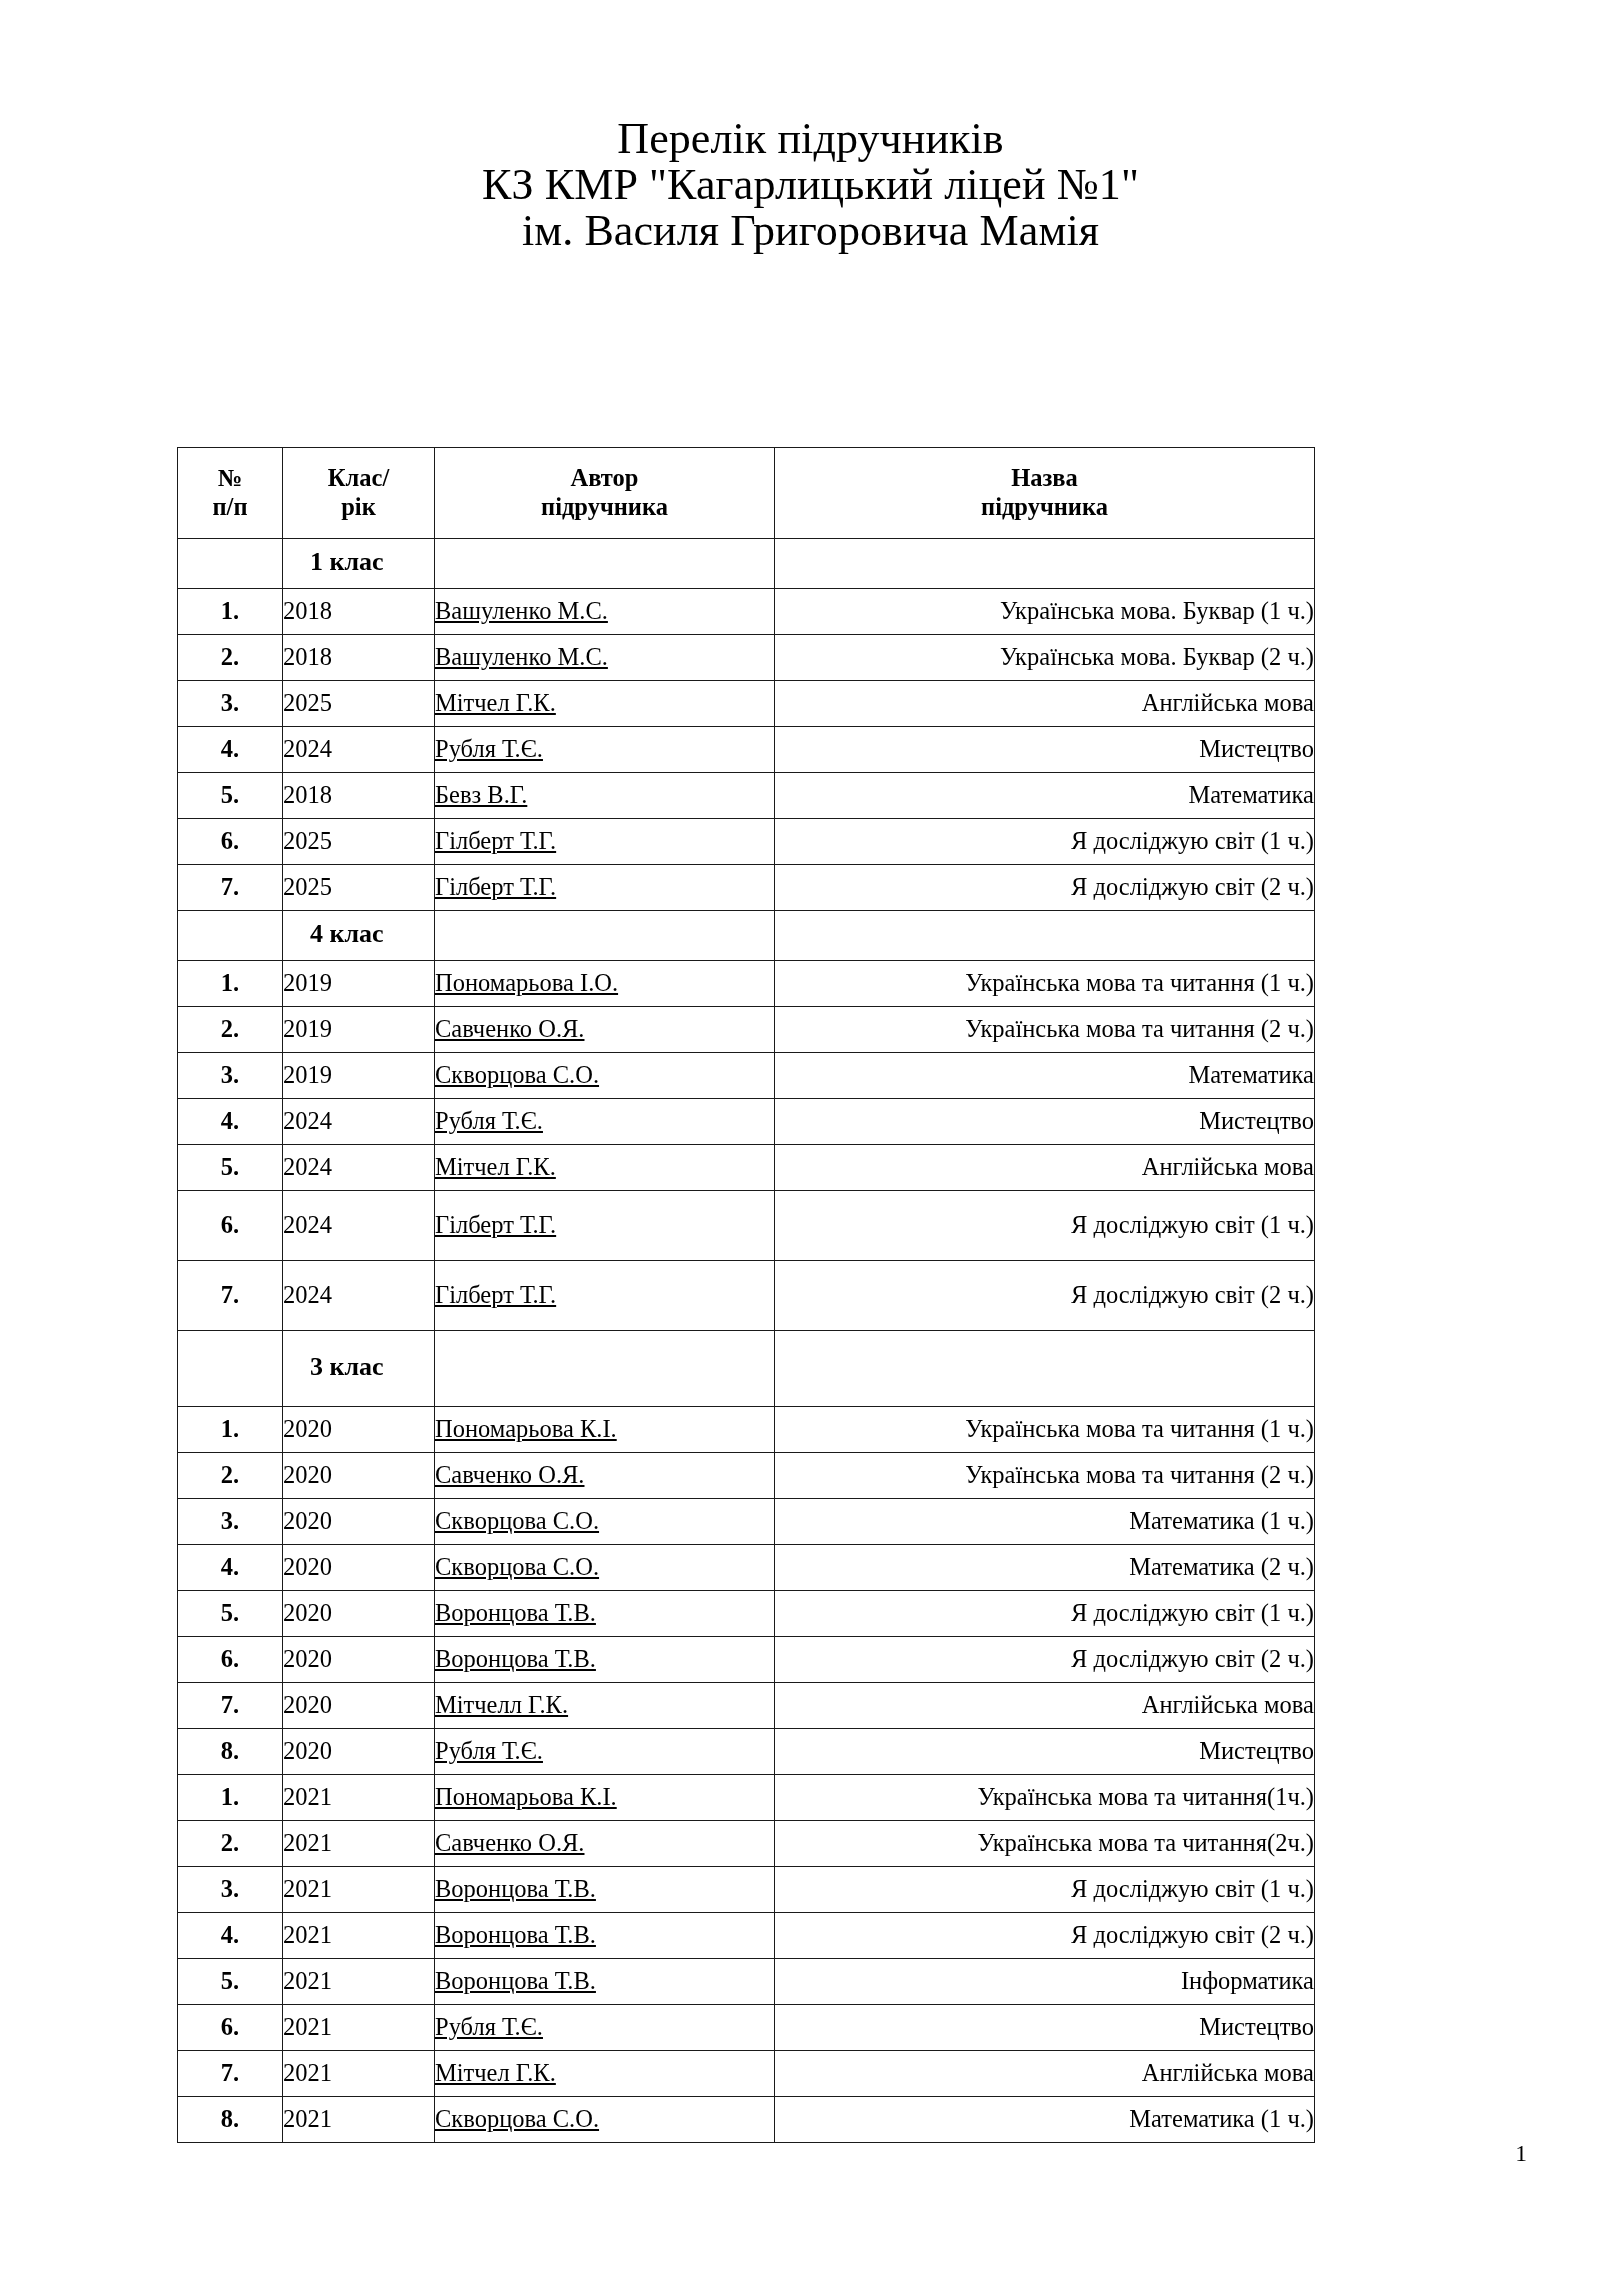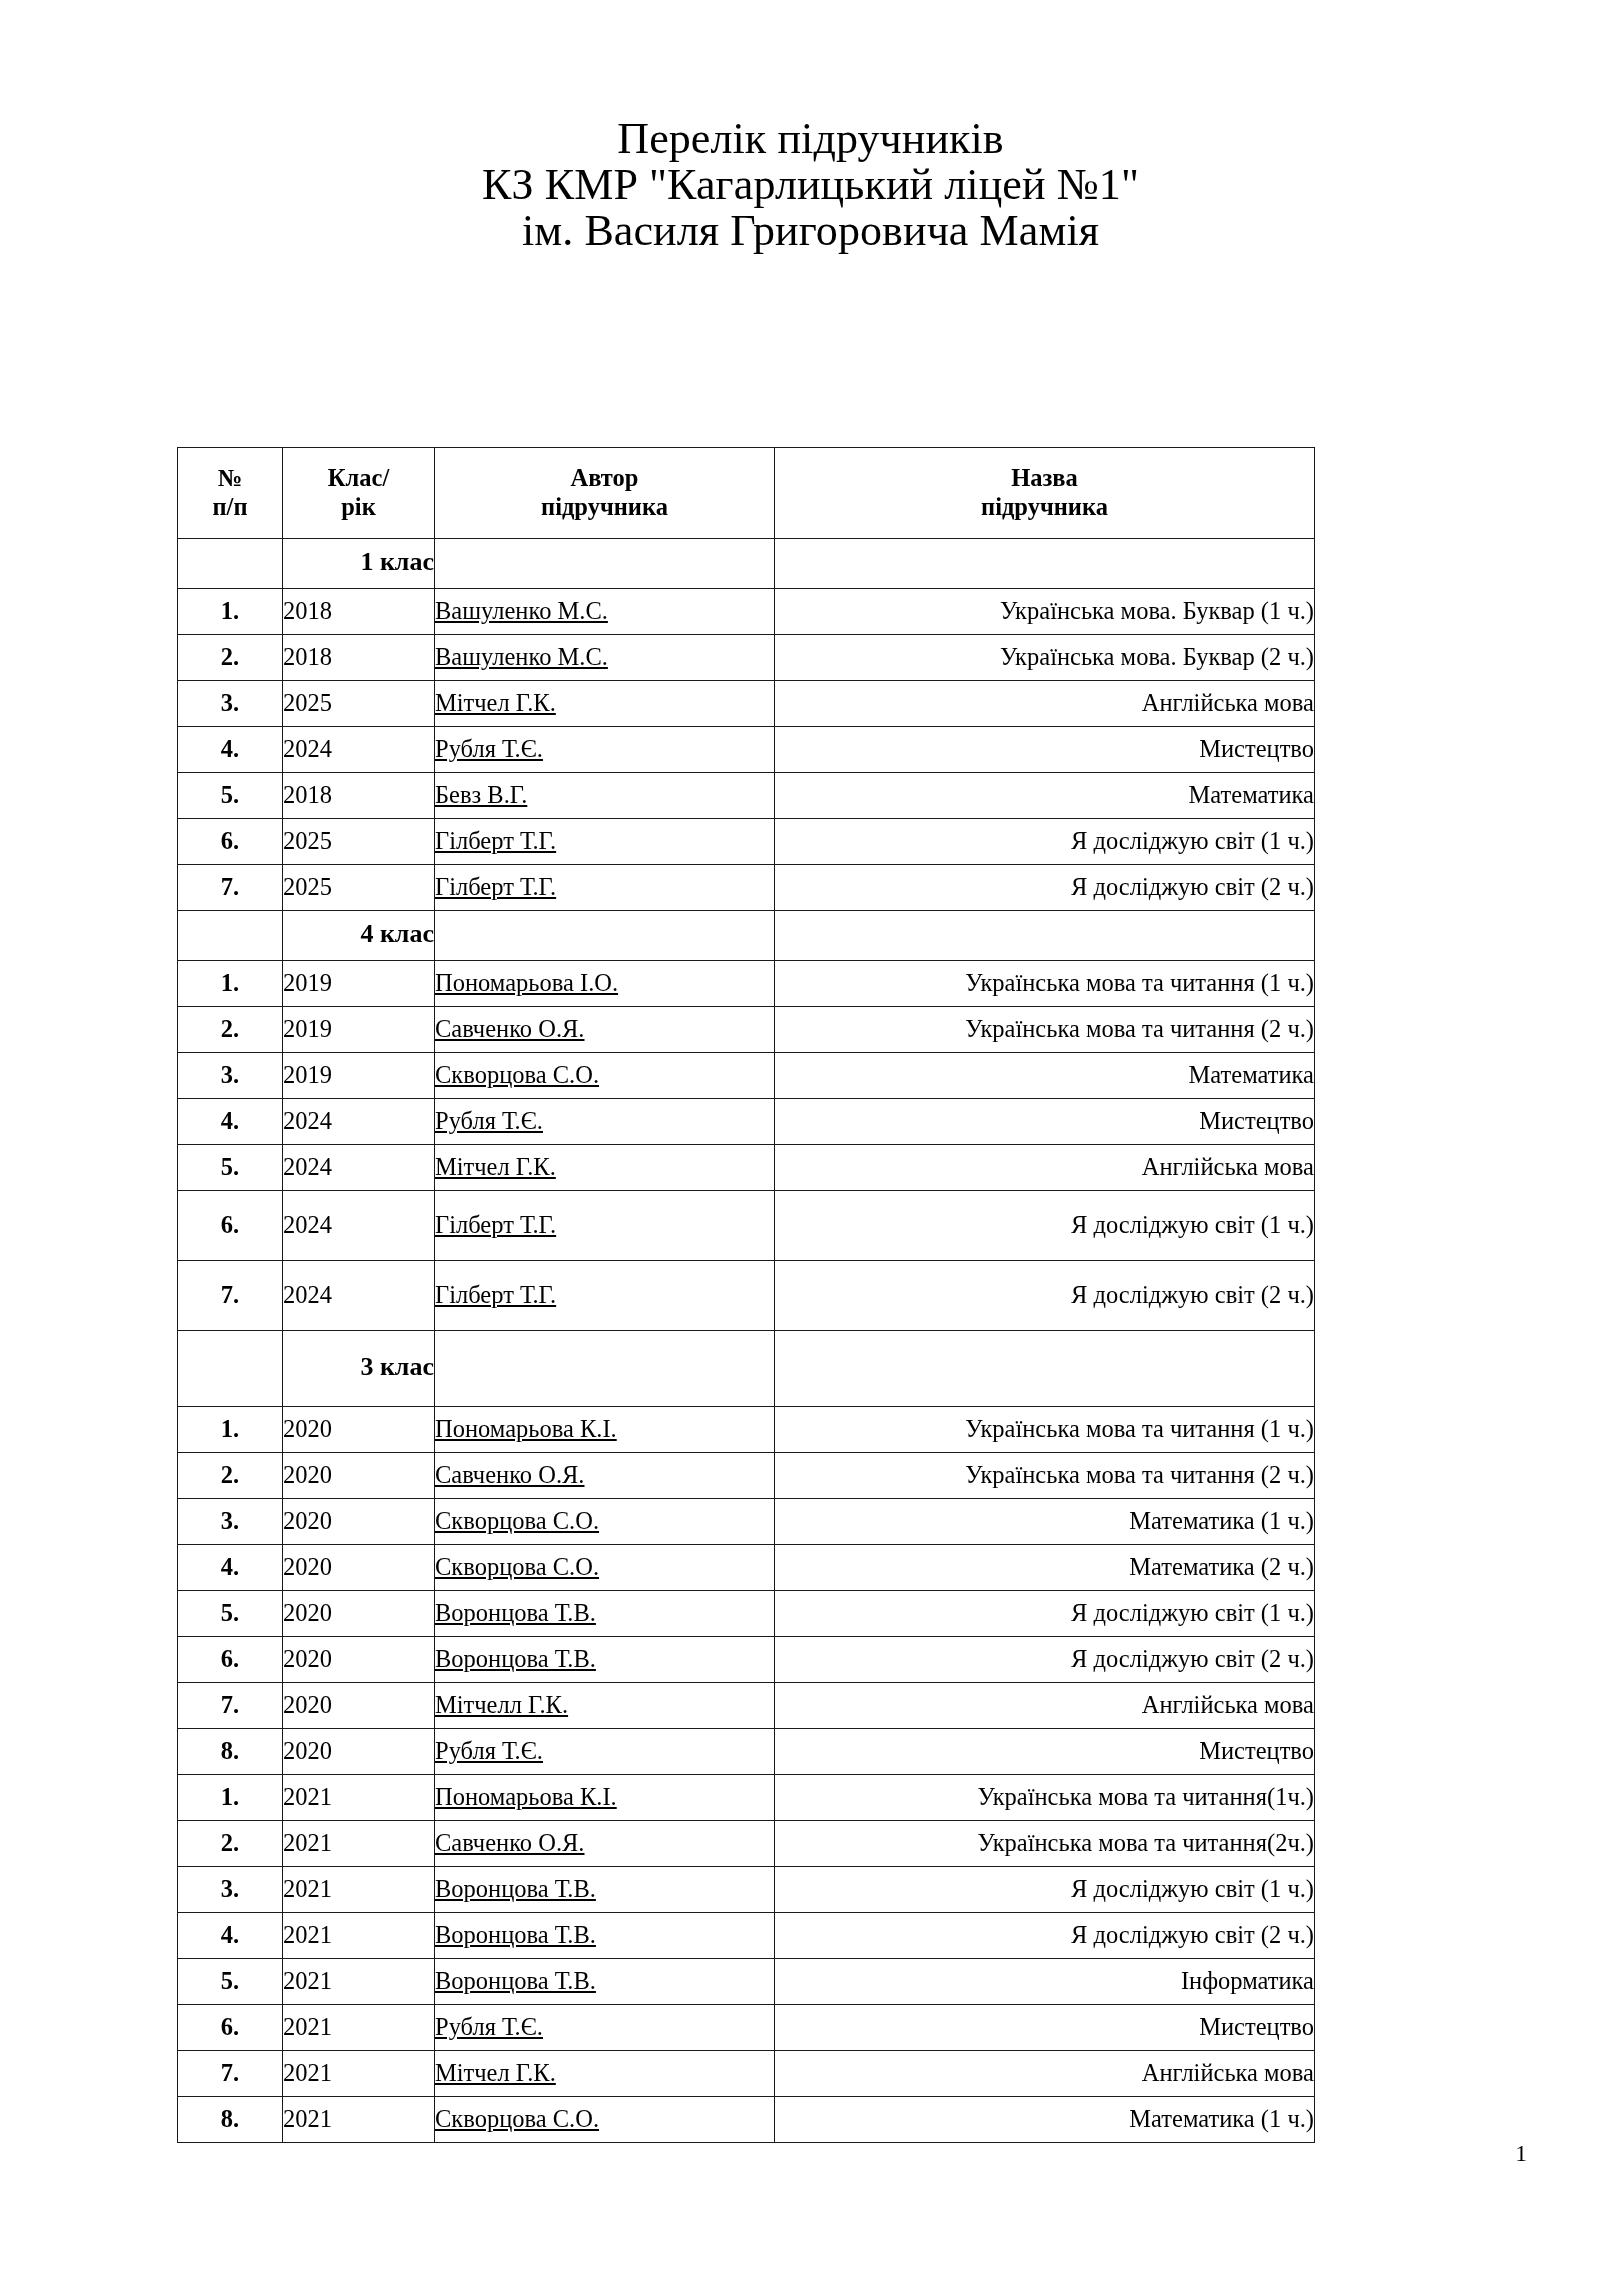--- a/index.html
+++ b/index.html
@@ -79,21 +79,21 @@
 
   
   tr.grade td {
     height: 43px;
     padding: 2px 0 3.9px 0;
   }
   tr.grade td.g-label {
     font-weight: bold;
     font-size: 26px;
     padding-left: 27px;
-    text-align: right;
+    text-align: left;
   }
   tr.grade-tall td { height: 69px; margin-top: 9px; }
 
   
   tr.row td { height: 43px; padding: 1px 0; }
   tr.row-tall td { height: 67px; }
 
   td.num {
     text-align: center;
     font-weight: bold;

